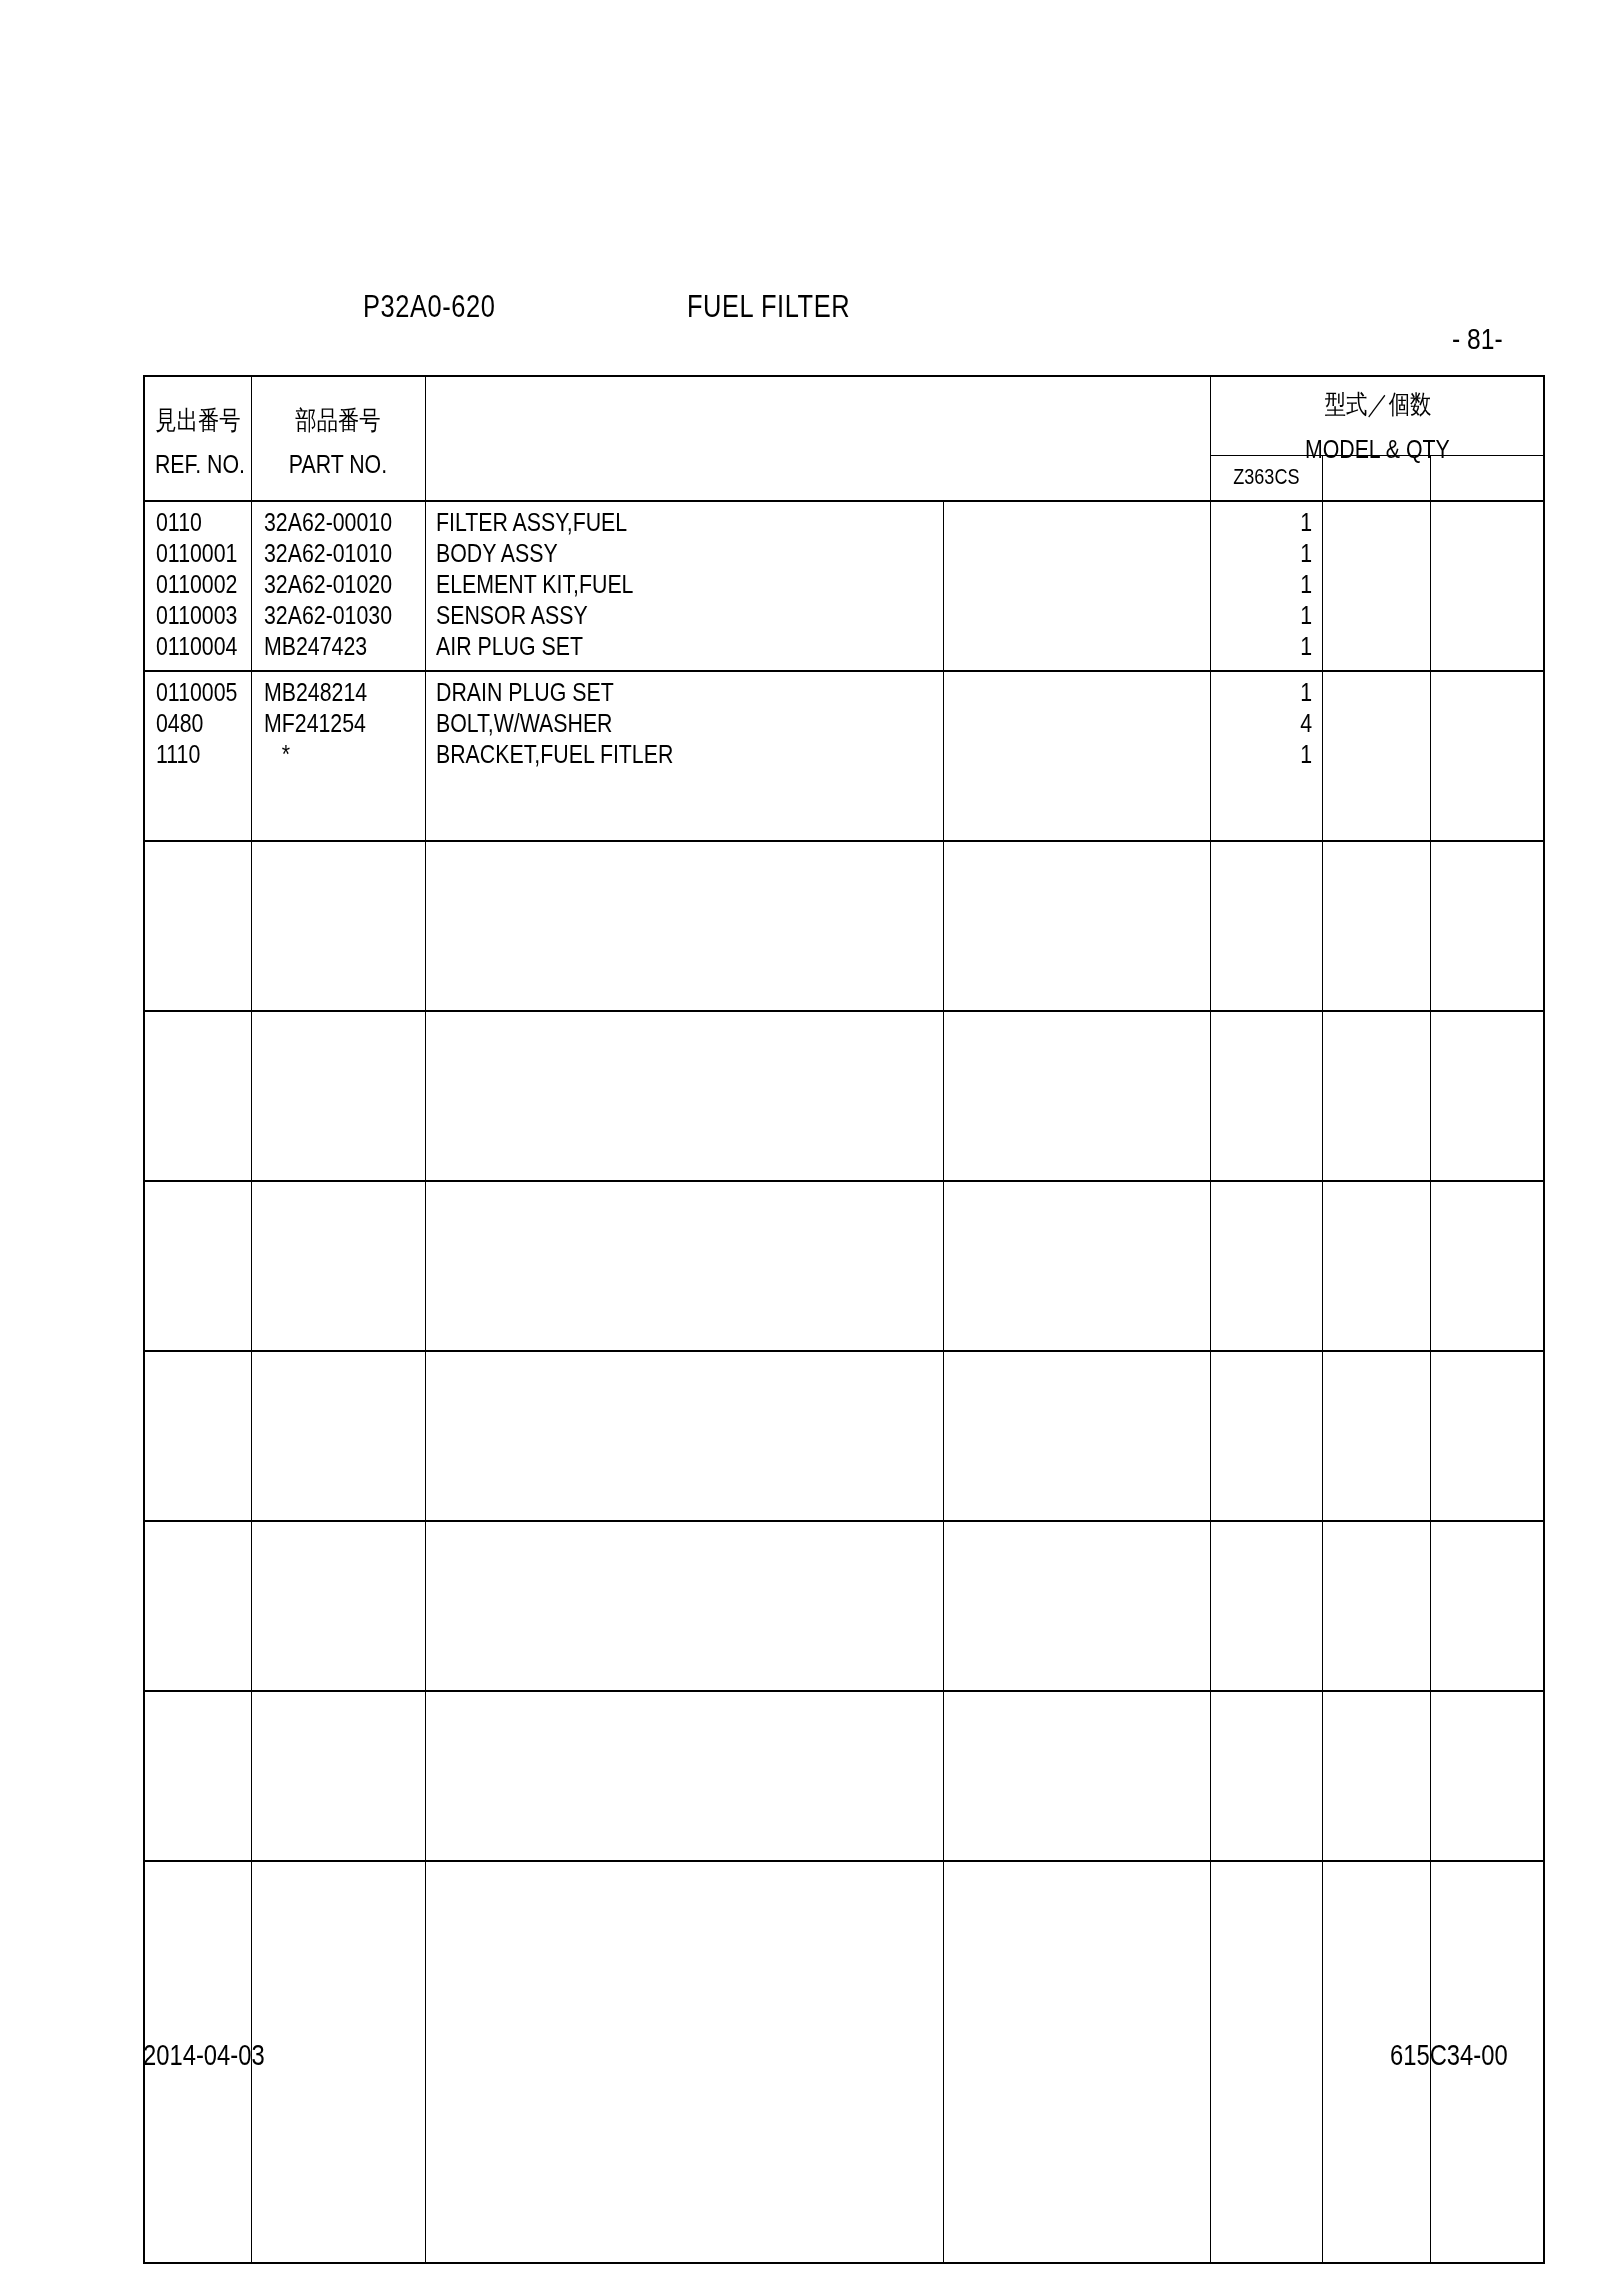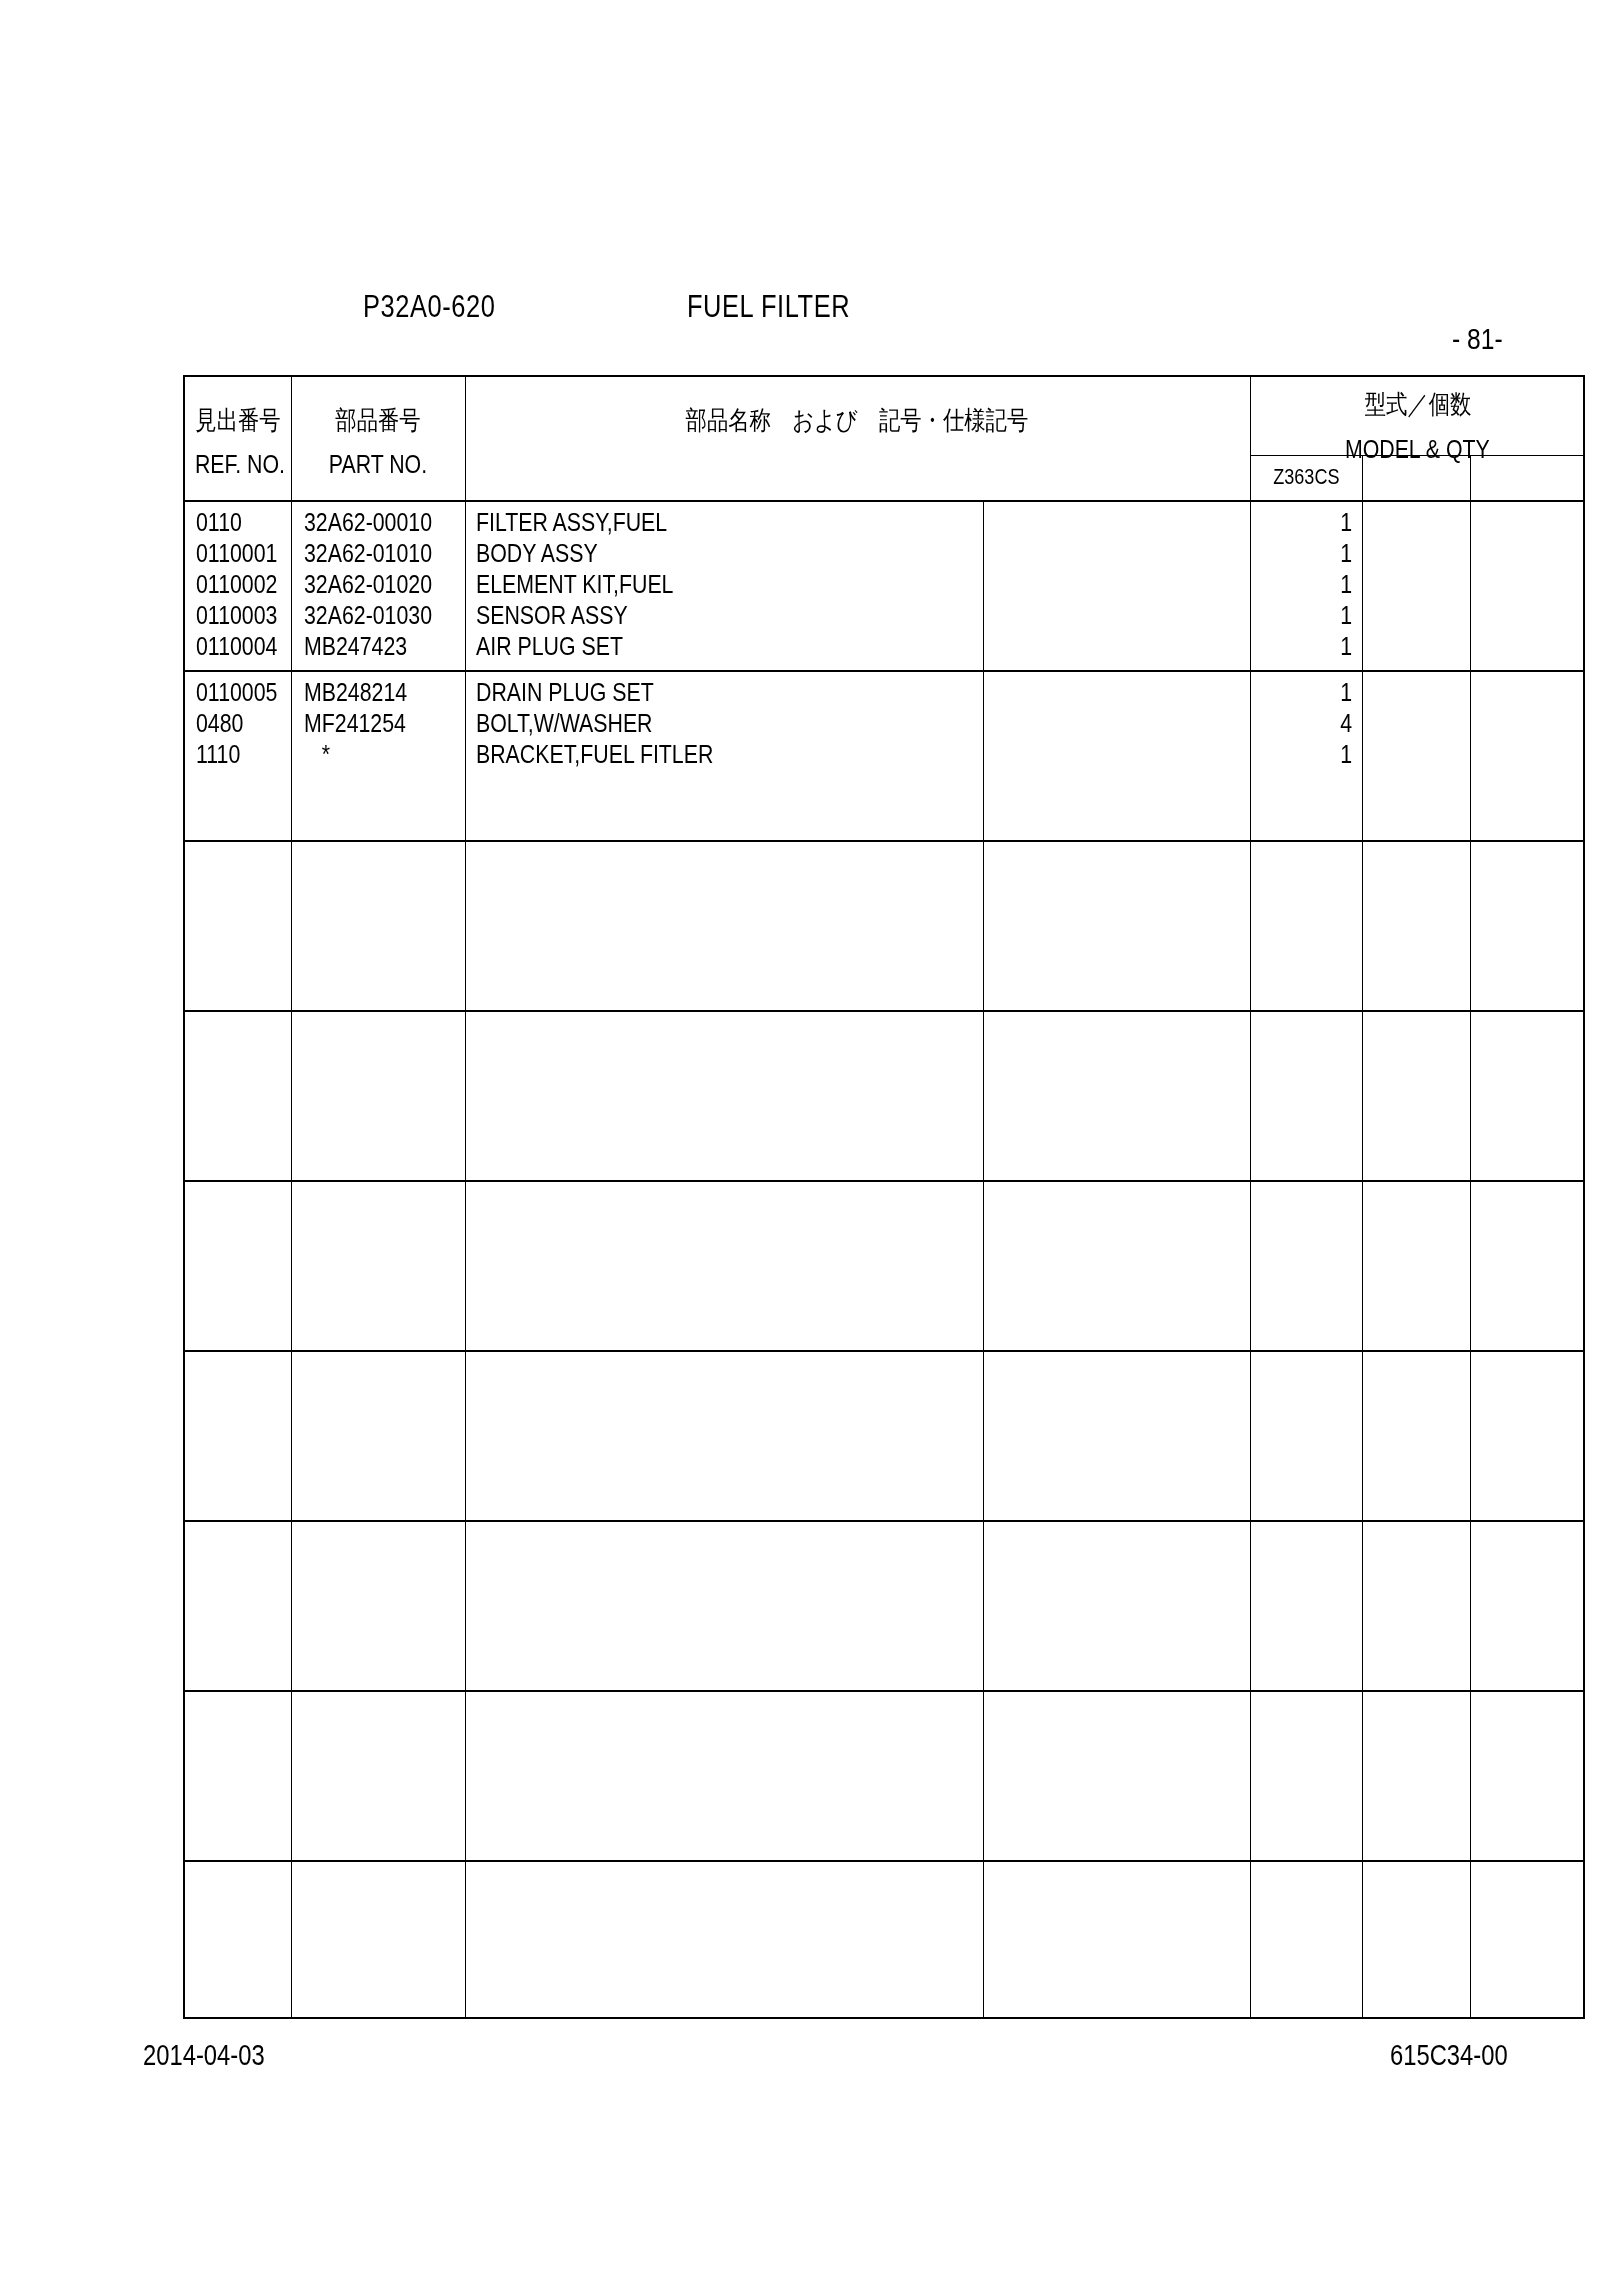--- a/index.html
+++ b/index.html
@@ -1,22 +1,22 @@
 <!DOCTYPE html>
 <html style="font-size:11px"><head>
   <meta charset="utf-8">
   <style>
     html, body { margin:0; padding:0; background:#ffffff; }
     body { width:1623px; height:2295px; position:relative; overflow:hidden;
            font-family:"Liberation Sans Narrow","Liberation Sans","DejaVu Sans",sans-serif; color:#000; }
     .abs { position:absolute; }
     .title { font-size:31px; letter-spacing:0.7px; transform:scaleX(0.82); transform-origin:left top; white-space:nowrap; }
     .pg { font-size:30px; transform:scaleX(0.82); transform-origin:left top; white-space:nowrap; }
-    .table { position:absolute; left:143px; top:375px; width:1402px; height:1644px;
-             border:2.7px solid #000; box-sizing:border-box;margin-left:40px; }
+    .table { position:absolute; left:143px; top:375px; width:1402px; height:1889px;
+             border:2.7px solid #000; box-sizing:border-box; }
     .vline { position:absolute; top:0; bottom:0; width:0; border-left:1.4px solid #000; }
     .hline { position:absolute; left:0; right:0; height:0; border-top:2px solid #000; }
     .hd { position:absolute; font-size:26px; white-space:nowrap; text-align:center; }
     .hd span { display:inline-block; transform:scaleX(0.82); transform-origin:center top; }
     .cell { position:absolute; font-size:26px; line-height:31px; white-space:pre; }
     .cell .ln { display:block; transform:scaleX(0.82); transform-origin:left top; }
     .qty .ln { transform-origin:right top; text-align:right; }
     .foot { font-size:29px; transform:scaleX(0.82); transform-origin:left top; white-space:nowrap; }
   </style>
 </head>
@@ -34,21 +34,20 @@
   <div class="vline" style="left:1065px;"></div>
   <div class="vline" style="left:1177px; top:78px;"></div>
   <div class="vline" style="left:1285px; top:78px;"></div>
 
   <div class="abs" style="left:1065px; right:0; top:78px; border-top:1.4px solid #000;"></div>
 
   <div class="hd" style="left:0; width:106px; top:26px;"><span>見出番号</span></div>
   <div class="hd" style="left:0; width:106px; top:72px;text-align:center;"><span>REF. NO.</span></div>
   <div class="hd" style="left:106px; width:174px; top:26px;"><span>部品番号</span></div>
   <div class="hd" style="left:106px; width:174px; top:72px;"><span>PART NO.</span></div>
-  <div class="hd" style="left:280px; width:784px; top:26px;"><span>部品名称　および　記号・仕様記号</span></div>
   <div class="hd" style="left:1065px; width:335px; top:9.5px;"><span>型式／個数</span></div>
   <div class="hd" style="left:1065px; width:335px; top:57px;"><span>MODEL &amp; QTY</span></div>
   <div class="hd" style="left:1065px; width:112px; top:87px; font-size:22px;"><span>Z363CS</span></div>
   <div class="hd" style="left:1177px; width:108px; top:87px; font-size:22px;"><span></span></div>
   <div class="hd" style="left:1285px; width:115px; top:87px; font-size:22px;"><span></span></div>
 
   <div id="rows">
       <div class="hline" style="top: 123px;"></div>
       <div class="cell " style="left: 11px; width: 95px; top: 130px;"><span class="ln">0110</span><span class="ln">0110001</span><span class="ln">0110002</span><span class="ln">0110003</span><span class="ln">0110004</span></div>
       <div class="cell " style="left: 119px; width: 162px; top: 130px;"><span class="ln">32A62-00010</span><span class="ln">32A62-01010</span><span class="ln">32A62-01020</span><span class="ln">32A62-01030</span><span class="ln">MB247423</span></div>

